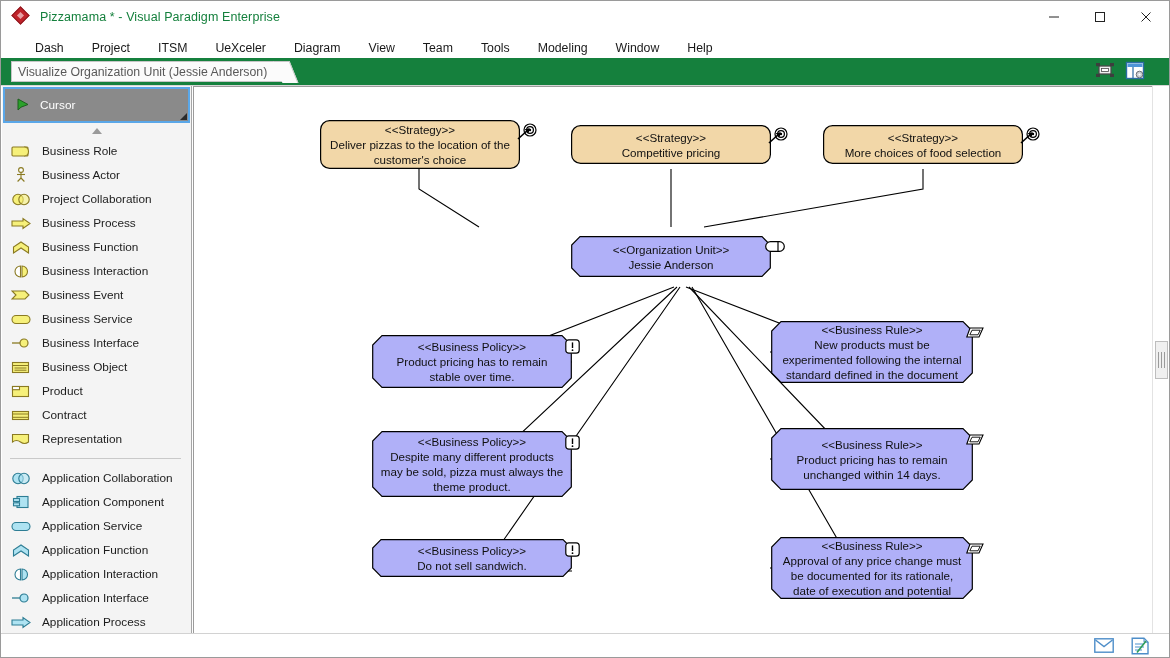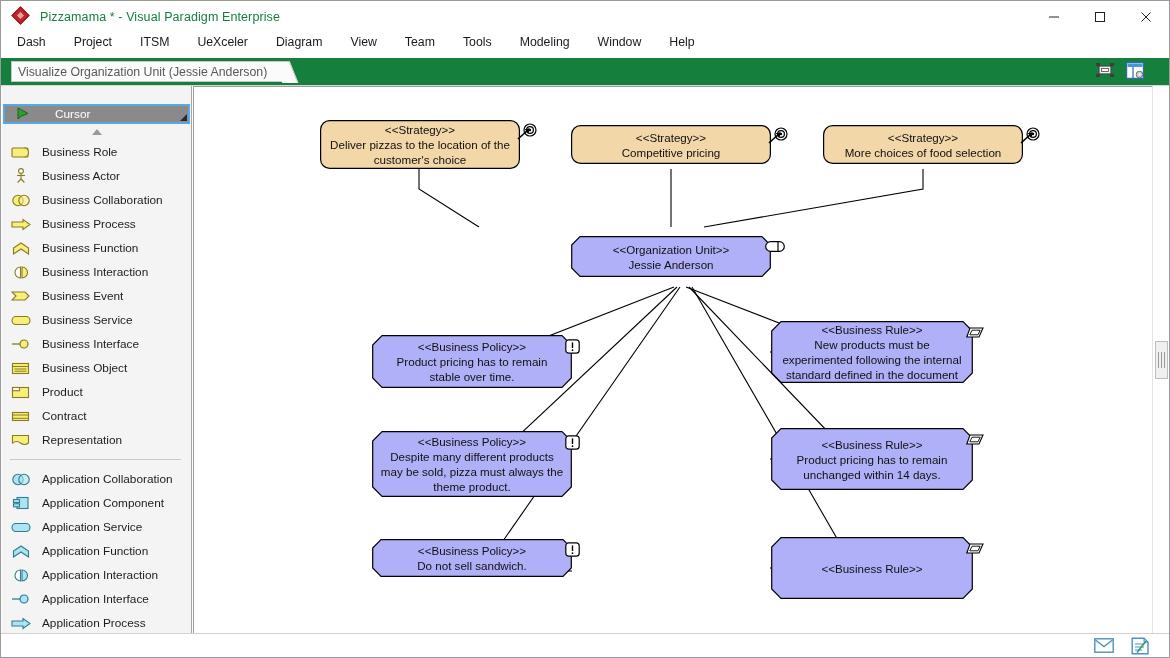--- a/index.html
+++ b/index.html
@@ -46,21 +46,21 @@
   .win-btn {
     width: 46px; height: 31px; display: flex; align-items: center; justify-content: center;
     color: #222; font-size: 13px; background: transparent;
   }
   .win-btn svg { display: block; }
 
   
   .menubar {
     position: absolute; left: 0; top: 31px; width: 932px; height: 26px;
     background: #ffffff;
-    display: flex; align-items: flex-start; padding-left: 2px;
+    display: flex; align-items: flex-end; padding-left: 20px;
   }
   .menu-item {
     font-size: 12.3px; color: #1a1a1a; padding: 3px 14px; white-space: nowrap;
   }
 
   
   .breadcrumb-bar {
     position: absolute; left: 0; top: 57px; width: 1168px; height: 27px;
     background: #15803d;
     display: flex; align-items: center;
@@ -91,24 +91,24 @@
   }
 
   
   .palette {
     position: absolute; left: 1px; top: 85px; width: 190px; height: 548px;
     background: #f4f4f4;
     border-right: 1px solid #a6a6a6;
     overflow: hidden;
   }
   .pal-cursor {
-    margin: 18px 1px 0 1px; height: 20px;
+    margin: 1px 1px 0 1px; height: 36px;
     background: #8a8a8a;
     border: 2px solid #5aa7e8;
-    display: flex; align-items: center; padding-left: 7px; gap: 21px;
+    display: flex; align-items: center; padding-left: 7px; gap: 6px;
     position: relative;
   }
   .pal-cursor .lbl { font-size: 11.8px; color: #ffffff; }
   .pal-cursor::after {
     content:""; position:absolute; right:1px; bottom:1px;
     border-left: 7px solid transparent; border-bottom: 7px solid #2a2a2a;
   }
   .pal-scroll-up, .pal-scroll-down {
     height: 16px; display: flex; align-items: center; justify-content: center;
   }
@@ -273,21 +273,21 @@
         <span class="lbl">Business Actor</span>
       </div>
 
       <div class="pal-item">
         <span class="pal-ic">
           <svg width="21" height="13" viewBox="0 0 21 13">
             <circle cx="7" cy="6.5" r="5.2" fill="#f6f07a" stroke="#8a7a22" stroke-width="1.1"></circle>
             <circle cx="13" cy="6.5" r="5.2" fill="#f6f07a" fill-opacity=".6" stroke="#8a7a22" stroke-width="1.1"></circle>
           </svg>
         </span>
-        <span class="lbl">Business Collaboration</span>
+        <span class="lbl">Project Collaboration</span>
       </div>
 
       <div class="pal-item">
         <span class="pal-ic">
           <svg width="21" height="13" viewBox="0 0 21 13">
             <polygon points="1,4 12,4 12,1.5 19,6.5 12,11.5 12,9 1,9" fill="#f6f07a" stroke="#8a7a22" stroke-width="1.1"></polygon>
           </svg>
         </span>
         <span class="lbl">Business Process</span>
       </div>
@@ -639,20 +639,21 @@
         </svg>
       </span>
     </div>
 
     <div class="node" style="left:577px; top:450px; width:202px; height:62px;">
       <svg style="position:absolute;left:0;top:0" width="202" height="62">
         <polygon points="10,0.7 192,0.7 201.3,10 201.3,52 192,61.3 10,61.3 0.7,52 0.7,10" fill="#b0b0f8" stroke="#000" stroke-width="1.2"></polygon>
       </svg>
       <div style="position:relative;z-index:2;">
         <div class="stereo">&lt;&lt;Business Rule&gt;&gt;</div>
+        <div class="body">Approval of any price change must be documented for its rationale, date of execution and potential</div>
       </div>
       <span style="position:absolute;right:7px;top:6px;z-index:3">
         <svg width="18" height="11" viewBox="0 0 18 11">
           <polygon points="4,1 17,1 13,10 0.8,10" fill="#ffffff" stroke="#000" stroke-width="1.1"></polygon>
           <polygon points="6,3.2 14.2,3.2 12,7.8 3.8,7.8" fill="#ffffff" stroke="#000" stroke-width="0.9"></polygon>
         </svg>
       </span>
     </div>
 
   </div>

